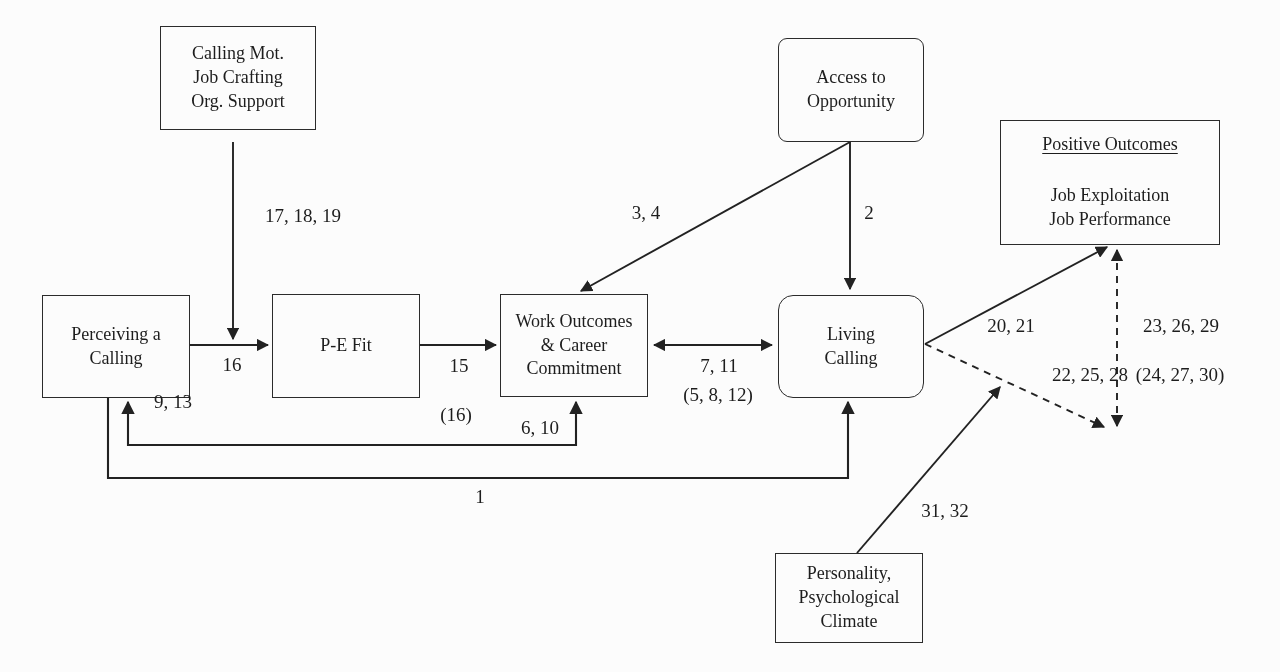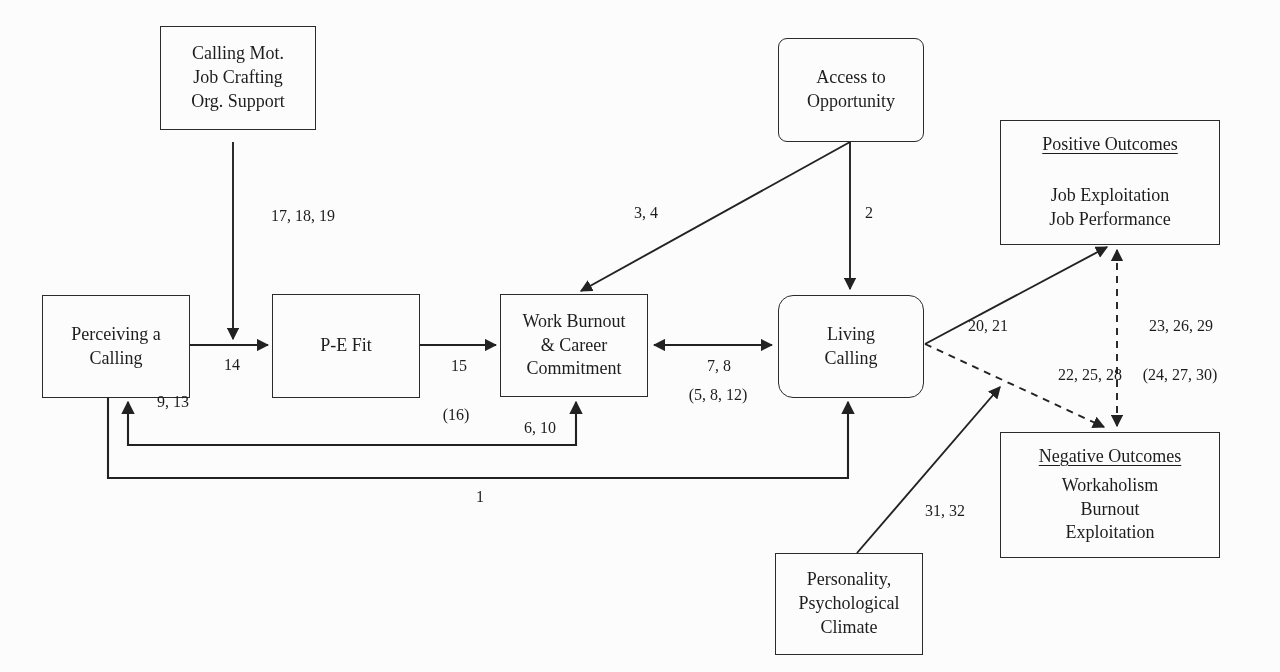--- a/index.html
+++ b/index.html
@@ -26,21 +26,21 @@
     font-size:18px;line-height:1.32;
     box-sizing:border-box;
   }
   .box span{display:block;}
   .box-title{text-decoration:underline;text-underline-offset:3px;}
   .gap-large .box-title{margin-bottom:27px;}
   .gap-small .box-title{margin-bottom:5px;}
   .edge-label{
     position:absolute;
     transform:translateX(-50%);
-    font-size:16px;
+    font-size:19px;
     white-space:nowrap;
     line-height:22px;
   }
 </style>
 </head>
 <body>
 
 <div id="stage">
 
   <svg id="edges" viewBox="0 0 1280 672" xmlns="http://www.w3.org/2000/svg">
@@ -95,53 +95,47 @@
   <div class="box" style="left:42px;top:295px;width:148px;height:103px;">
     <span>Perceiving a</span>
     <span>Calling</span>
   </div>
 
   <div class="box" style="left:272px;top:294px;width:148px;height:104px;">
     <span>P-E Fit</span>
   </div>
 
   <div class="box" style="left:500px;top:294px;width:148px;height:103px;">
-    <span>Work Burnout</span>
+    <span>Work Outcomes</span>
     <span>&amp; Career</span>
     <span>Commitment</span>
   </div>
 
   <div class="box" style="left:778px;top:295px;width:146px;height:103px;border-radius:15px;">
     <span>Living</span>
     <span>Calling</span>
   </div>
 
-  <div class="box gap-small" style="left:1000px;top:432px;width:220px;height:126px;">
-    <span class="box-title">Negative Outcomes</span>
-    <span>Workaholism</span>
-    <span>Burnout</span>
-    <span>Exploitation</span>
-  </div>
 
-  <div class="box" style="left:775px;top:553px;width:148px;height:102px;">
+  <div class="box" style="left:775px;top:553px;width:148px;height:90px;">
     <span>Personality,</span>
     <span>Psychological</span>
     <span>Climate</span>
   </div>
 
   <div class="edge-label" style="left:303px;top:205px;">17, 18, 19</div>
-  <div class="edge-label" style="left:232px;top:354px;">14</div>
+  <div class="edge-label" style="left:232px;top:354px;">16</div>
   <div class="edge-label" style="left:459px;top:355px;">15</div>
   <div class="edge-label" style="left:456px;top:384px;margin-top:20px;">(16)</div>
   <div class="edge-label" style="left:646px;top:202px;">3, 4</div>
   <div class="edge-label" style="left:869px;top:202px;">2</div>
-  <div class="edge-label" style="left:719px;top:355px;">7, 8</div>
+  <div class="edge-label" style="left:719px;top:355px;">7, 11</div>
   <div class="edge-label" style="left:718px;top:384px;">(5, 8, 12)</div>
   <div class="edge-label" style="left:173px;top:391px;">9, 13</div>
   <div class="edge-label" style="left:540px;top:417px;">6, 10</div>
   <div class="edge-label" style="left:480px;top:486px;">1</div>
-  <div class="edge-label" style="left:988px;top:315px;">20, 21</div>
+  <div class="edge-label" style="left:1011px;top:315px;">20, 21</div>
   <div class="edge-label" style="left:1050px;top:364px;margin-left:40px;">22, 25, 28</div>
   <div class="edge-label" style="left:1181px;top:315px;">23, 26, 29</div>
   <div class="edge-label" style="left:1180px;top:364px;">(24, 27, 30)</div>
   <div class="edge-label" style="left:945px;top:500px;">31, 32</div>
 
 </div>
 
 </body></html>

